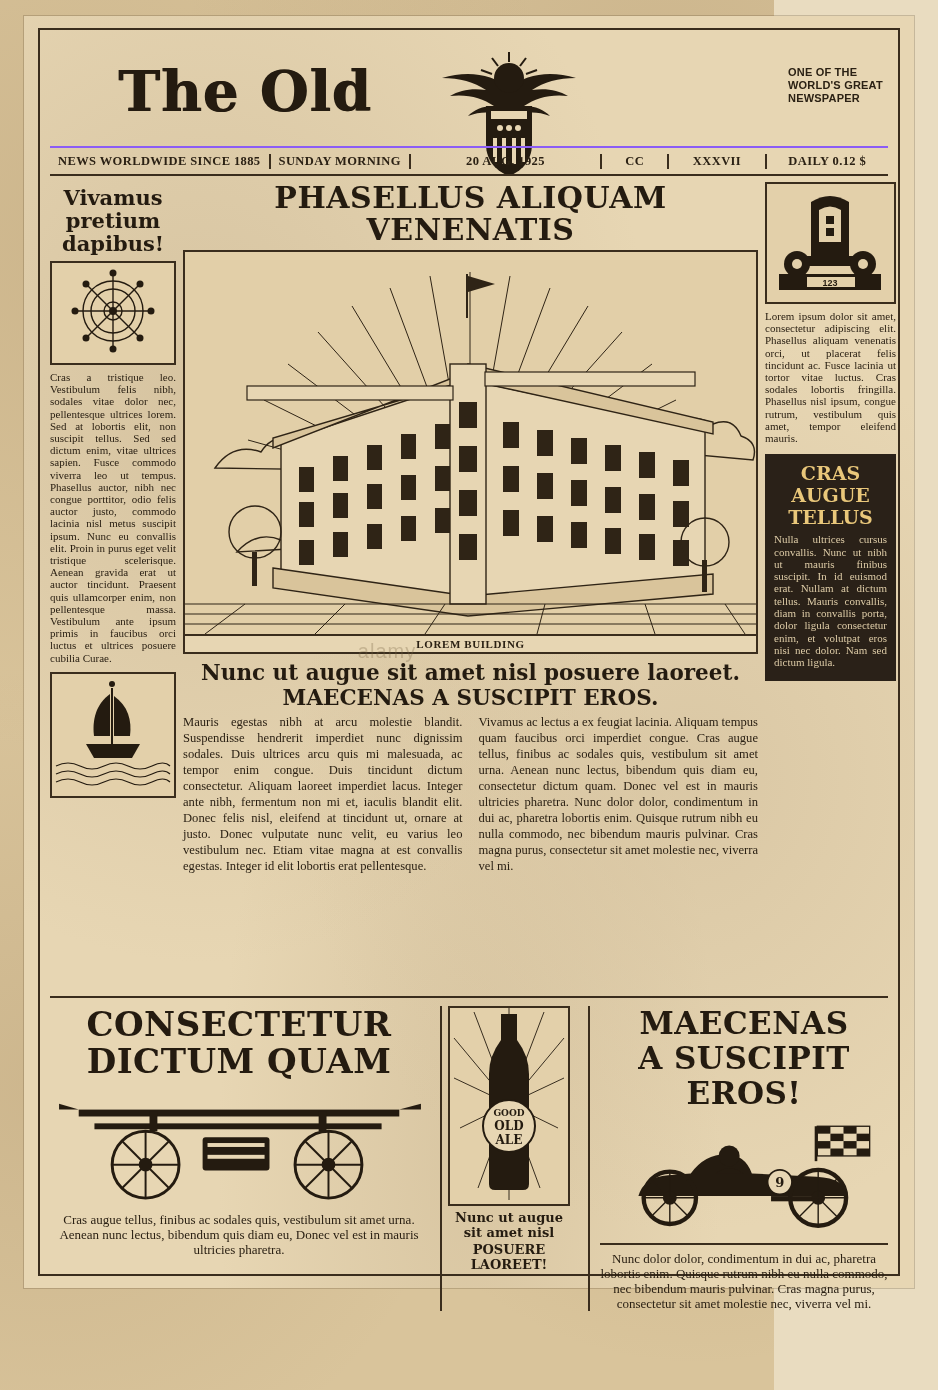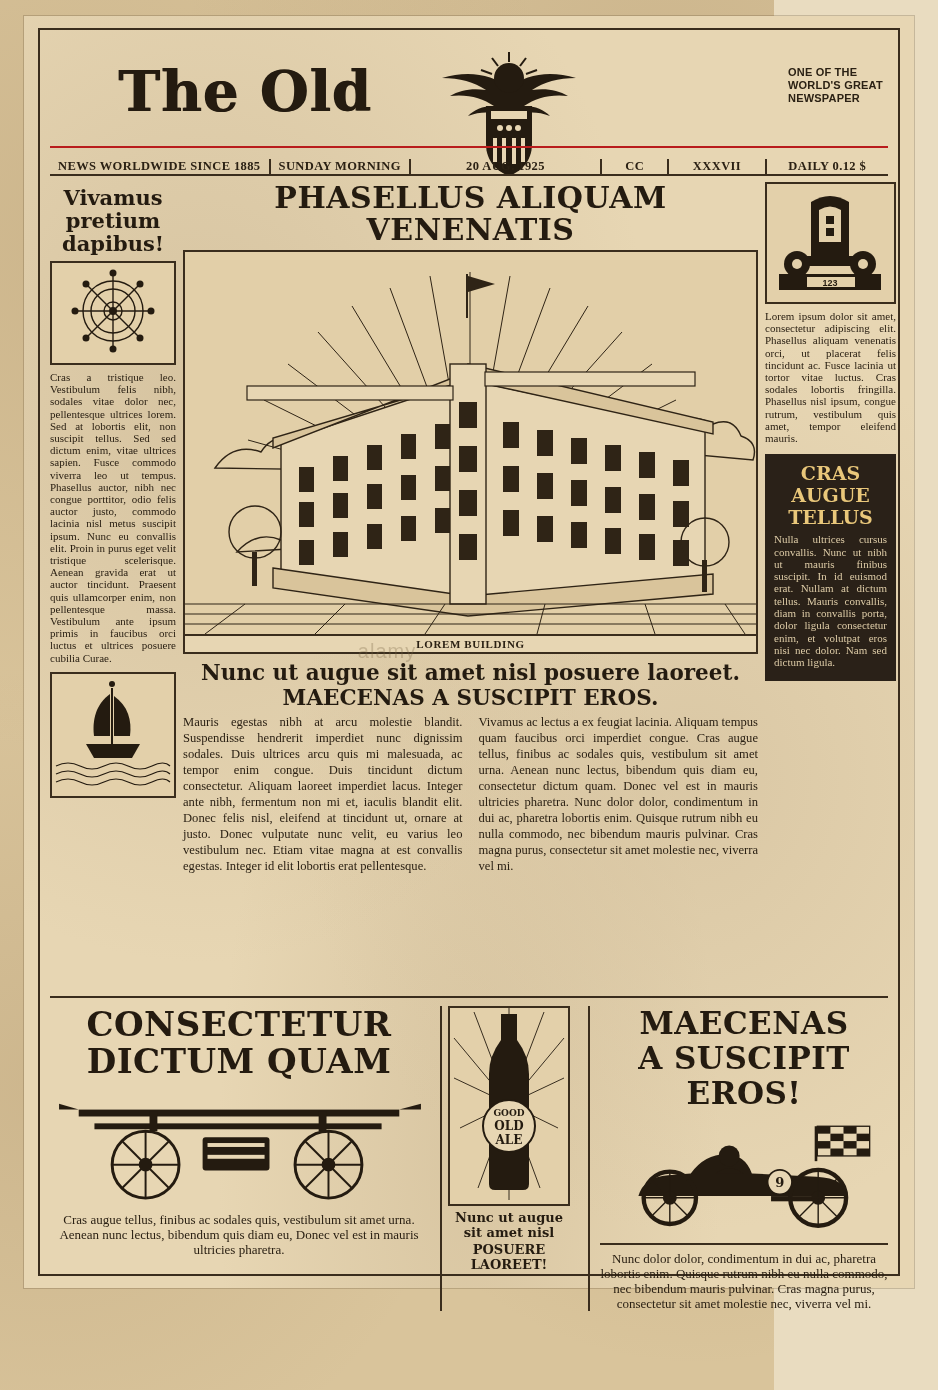--- a/index.html
+++ b/index.html
@@ -54,22 +54,22 @@
   }
   .tagline{
     position:absolute;right:8px;top:30px;width:96px;
     font-family:"Liberation Sans", sans-serif;
     font-size:11px;line-height:13px;font-weight:bold;color:#2b2114;
     text-align:left;letter-spacing:.2px;
   }
   
   .rulebar{
     position:relative;height:26px;margin:2px 4px 0 4px;
-    border-top:2px solid #b91c1c;border-bottom:2px solid #3a2d1d;
-    display:flex;align-items:flex-end;
+    border-top:2px solid #8b5cf6;border-bottom:2px solid #3a2d1d;
+    display:flex;align-items:center;
     font-family:"Liberation Serif", serif;
   }
   .rulebar .cell{
     display:flex;align-items:center;justify-content:center;
     font-size:12.5px;font-weight:bold;color:#2b2114;letter-spacing:.4px;
     border-right:2px solid #3a2d1d;padding:0 8px;white-space:nowrap;
   }
   .rulebar .cell:last-child{border-right:none;}
   .c-since{width:212px;}
   .c-morning{flex:1;}

